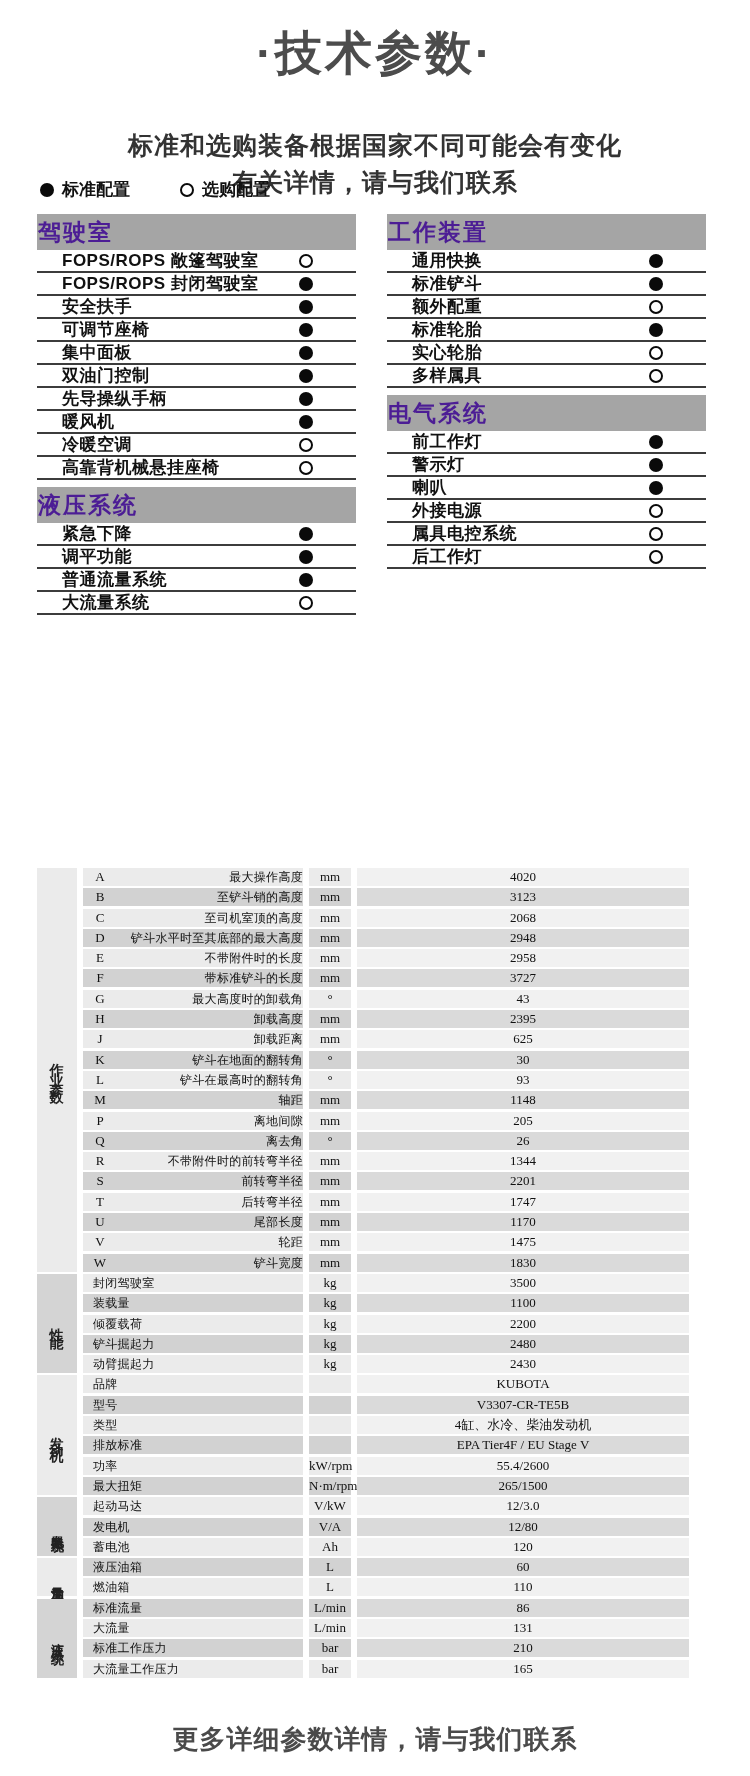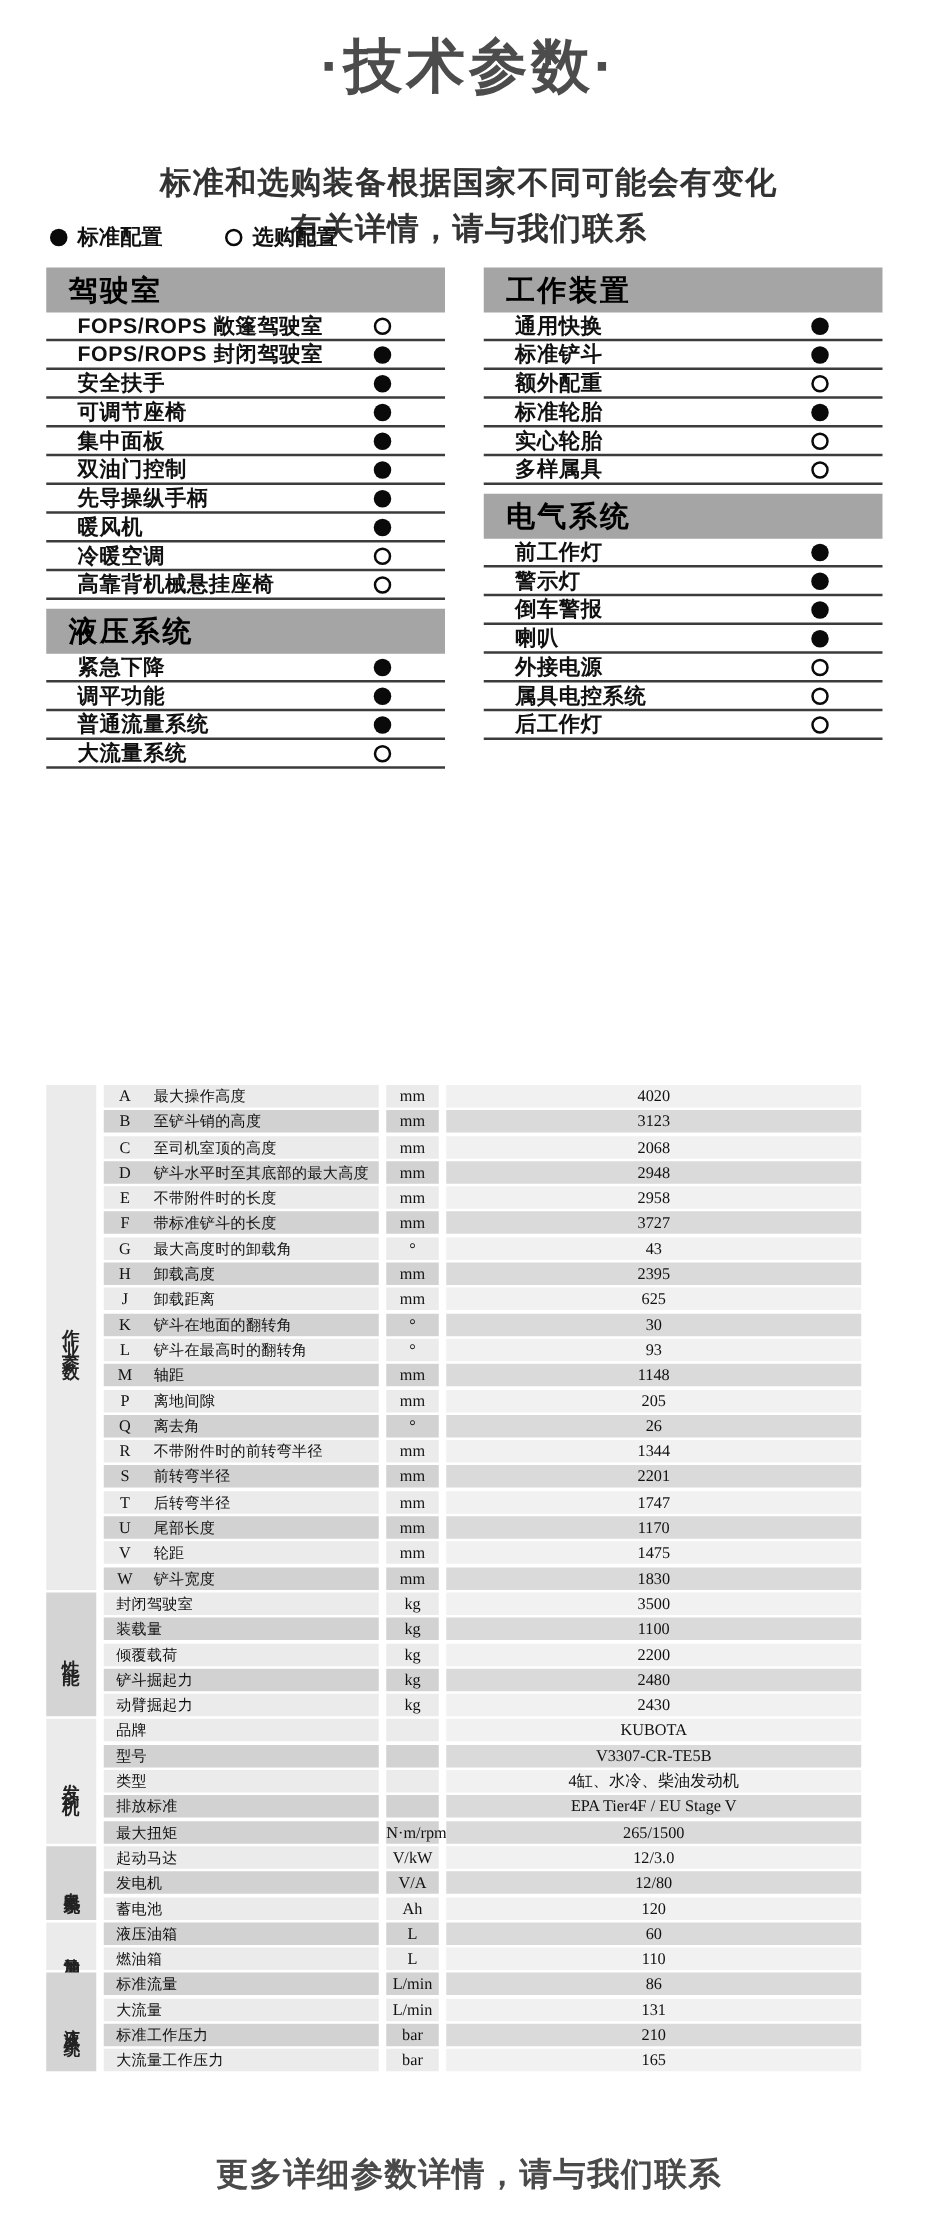--- a/index.html
+++ b/index.html
@@ -30,21 +30,21 @@
   .bullet{display:inline-block;width:14px;height:14px;border-radius:50%;flex:none;}
   .bullet.filled{background:#0a0a0a;}
   .bullet.open{background:#fff;border:2px solid #0a0a0a;}
 
   
   .config-col{position:absolute;top:214px;width:319px;}
   .col-left{left:37px;}
   .col-right{left:387px;}
   .config-section{margin-bottom:7px;}
   .config-header{height:36px;background:var(--header-bg);display:flex;align-items:center;
-    padding-left:18px;font-size:23px;font-weight:bold;color:#000000;letter-spacing:2px;}
+    padding-left:1px;font-size:23px;font-weight:bold;color:#4c1d95;letter-spacing:2px;}
   .config-row{height:23px;display:flex;align-items:center;justify-content:space-between;
     padding:0 43px 0 25px;border-bottom:2px solid var(--separator);}
   .config-label{font-size:17px;font-weight:bold;letter-spacing:0.5px;white-space:nowrap;}
 
   
   .spec-table{position:absolute;top:868px;left:37px;width:603px;}
   .spec-section{display:flex;margin-bottom:2.3px;}
   .spec-group{width:40px;margin-right:6px;flex:none;display:flex;align-items:center;justify-content:center;
     writing-mode:vertical-lr;text-orientation:upright;font-weight:bold;color:#222;}
   .spec-group.shade-light{background:var(--row-light);}
@@ -64,21 +64,21 @@
   .spec-name{flex:1;font-size:12px;letter-spacing:0.3px;white-space:nowrap;overflow:hidden;}
   .cell-unit{width:42px;text-align:center;margin-right:6px;
     font-family:"Liberation Serif",serif;font-size:13px;}
   .cell-value{width:332px;text-align:center;font-family:"Liberation Serif",serif;font-size:13px;}
   .spec-row.light .cell-main,.spec-row.light .cell-unit{background:var(--row-light);}
   .spec-row.dark .cell-main,.spec-row.dark .cell-unit{background:var(--row-dark);}
   .spec-row.light .cell-value{background:var(--val-light);}
   .spec-row.dark .cell-value{background:var(--val-dark);}
   .spec-row.no-letter .spec-name{padding-left:10px;}
   .spec-row .spec-name{padding-left:0;}
-  .spec-row:not(.no-letter) .spec-name{padding-left:6px;}
+  .spec-row:not(.no-letter) .spec-name{padding-left:6px;text-align:right;}
 
   
   .footer{position:absolute;top:1722px;left:0;width:100%;text-align:center;
     font-size:26px;font-weight:bold;color:#4a4a4a;letter-spacing:1px;}
 </style>
 </head>
 <body>
 
 <div class="page">
   <div class="title">·技术参数·</div>
@@ -199,24 +199,20 @@
     <div>
           <div class="config-row">
     <span class="config-label">前工作灯</span>
     <span class="bullet filled"></span>
   </div>
           <div class="config-row">
     <span class="config-label">警示灯</span>
     <span class="bullet filled"></span>
   </div>
           <div class="config-row">
-    <span class="config-label">倒车警报</span>
-    <span class="bullet filled"></span>
-  </div>
-          <div class="config-row">
     <span class="config-label">喇叭</span>
     <span class="bullet filled"></span>
   </div>
           <div class="config-row">
     <span class="config-label">外接电源</span>
     <span class="bullet open"></span>
   </div>
           <div class="config-row">
     <span class="config-label">属具电控系统</span>
     <span class="bullet open"></span>
@@ -468,20 +464,28 @@
     <div class="cell cell-value">4缸、水冷、柴油发动机</div>
   </div>
           <div class="spec-row dark no-letter">
     <div class="cell cell-main">
 
       <span class="spec-name">排放标准</span>
     </div>
     <div class="cell cell-unit"></div>
     <div class="cell cell-value">EPA Tier4F / EU Stage V</div>
   </div>
+          <div class="spec-row light no-letter">
+    <div class="cell cell-main">
+
+      <span class="spec-name">功率</span>
+    </div>
+    <div class="cell cell-unit">kW/rpm</div>
+    <div class="cell cell-value">55.4/2600</div>
+  </div>
           <div class="spec-row dark no-letter">
     <div class="cell cell-main">
 
       <span class="spec-name">最大扭矩</span>
     </div>
     <div class="cell cell-unit">N·m/rpm</div>
     <div class="cell cell-value">265/1500</div>
   </div>
         </div>
   </div>

